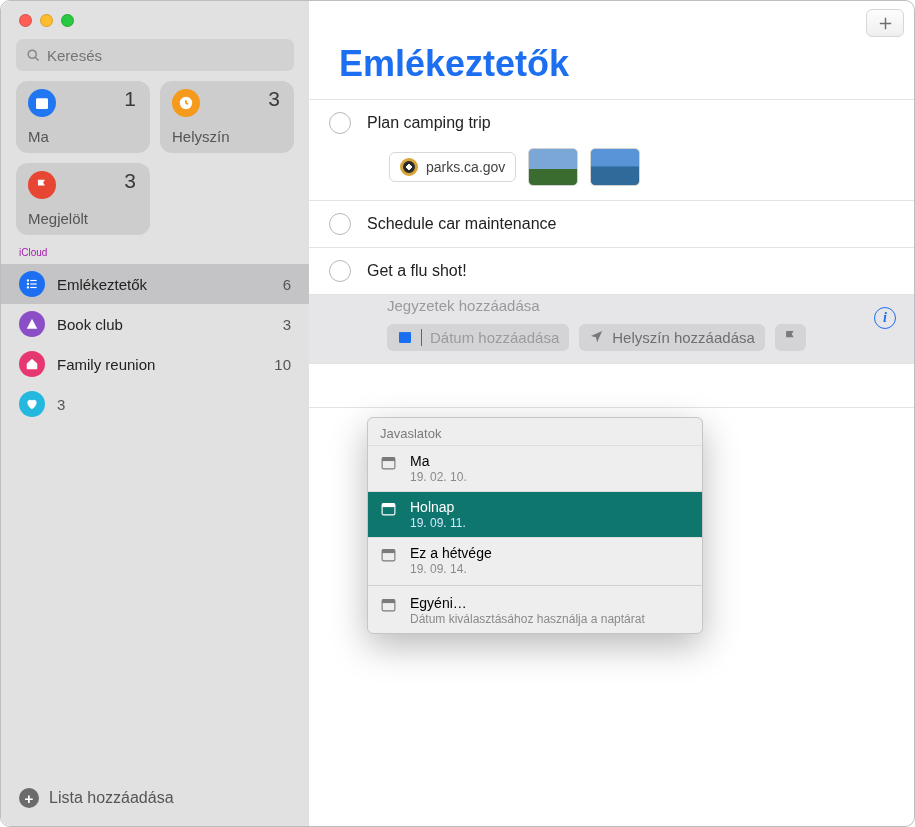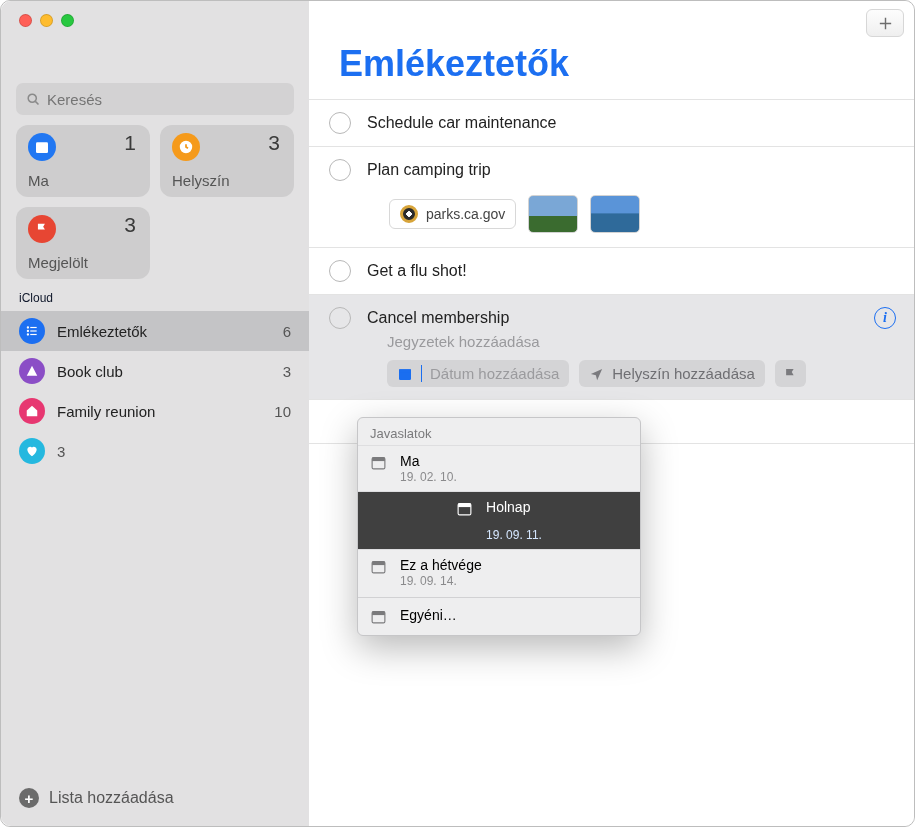--- a/index.html
+++ b/index.html
@@ -8,33 +8,33 @@
     width: 915px; height: 827px;
     background:#fff;
     border:1px solid #bdbdbd; border-radius:10px;
     display:flex; position:relative;
   }
   
   .sidebar { width: 308px; background:#e2e1e2; border-top-left-radius:10px; border-bottom-left-radius:10px; display:flex; flex-direction:column; }
   .titlebar { height:38px; display:flex; align-items:center; padding-left:18px; gap:8px;}
   .tl-btn { width:13px; height:13px; border-radius:50%; border:1px solid rgba(0,0,0,0.15);}
   .tl-red{background:#ff5f57;} .tl-yellow{background:#febc2e;} .tl-green{background:#28c840;}
-  .search-wrap{ padding:0 15px 10px 15px;margin-top:44px;}
+  .search-wrap{ padding:0 15px 10px 15px;}
   .search {
     height:32px; width:100%; background:#d3d2d3; border-radius:7px;
     display:flex; align-items:center; padding:0 10px; color:#8a8a8a; font-size:15px;
   }
   .search svg{margin-right:6px; flex-shrink:0;}
   .search input{border:none;background:transparent;outline:none;font-size:15px;color:#444;width:100%;}
   .tiles{ display:grid; grid-template-columns:1fr 1fr; gap:10px; padding:0 15px 12px 15px;}
   .tile{ background:#cecdce; border-radius:12px; height:72px; position:relative; padding:10px 12px 8px 12px;}
   .tile .badge{position:absolute; top:8px; left:12px; width:28px;height:28px;border-radius:50%; display:flex;align-items:center;justify-content:center;}
   .tile .count{ position:absolute; top:6px; right:14px; font-size:21px; font-weight:400; color:#3a3a3a;}
   .tile .label{ position:absolute; bottom:8px; left:12px; font-size:15px; color:#555;}
-  .section-header{ padding:0 25px 6px 18px; font-size:12px; color:#0f172a;}
+  .section-header{ padding:0 25px 6px 18px; font-size:10px; color:#a21caf;}
   .lists{ flex:1; overflow:auto;}
   .list-row{ height:40px; display:flex; align-items:center; padding:0 18px 0 18px; gap:12px;}
   .list-row.selected{ background:#c4c4c6;}
   .list-dot{ width:26px;height:26px;border-radius:50%; display:flex;align-items:center;justify-content:center; flex-shrink:0;}
   .list-name{ flex:1; font-size:15px; color:#222;}
   .list-count{ font-size:15px; color:#555;}
   .add-list{ padding:14px 18px 18px 18px; display:flex; align-items:center; gap:10px; font-size:16px; color:#555;}
   .add-list .plus{width:20px;height:20px;border-radius:50%;background:#6b6b6b;color:#fff;display:flex;align-items:center;justify-content:center;font-size:15px;font-weight:700;}
   
   .main{ flex:1; position:relative; display:flex; flex-direction:column; border-top-right-radius:10px; border-bottom-right-radius:10px; background:#fff;}
@@ -48,36 +48,36 @@
   .item-title{ font-size:16px; color:#222; flex:1;}
   .attach{ display:flex; gap:12px; padding:2px 0 14px 60px; align-items:center;}
   .chip{ border:1px solid #d8d8d8; border-radius:6px; padding:5px 10px; font-size:14px; color:#444; display:flex; align-items:center; gap:8px; background:#fff;}
   .fav{width:18px;height:18px;border-radius:50%;background:radial-gradient(circle,#fff 30%,#2a2a2a 31%);border:3px solid #d7a43a; box-sizing:border-box;}
   .thumb{ width:50px;height:38px;border-radius:5px; background:linear-gradient(#5b9bd5 45%, #3c7a2f 46%); border:1px solid #d3d3d3;}
   .item.editing{ background:#e6e6e8; padding-bottom:12px; position:relative;}
   .item.editing .item-row{ padding-bottom:2px;}
   .notes-ph{ font-size:15px; color:#9a9a9d; padding:2px 0 10px 58px;}
   .info-btn{position:absolute; right:18px; top:12px; width:22px;height:22px;border:1.6px solid #1c6ff1;border-radius:50%; color:#1c6ff1; font-size:14px; font-weight:600; display:flex;align-items:center;justify-content:center; font-style:italic; font-family:Georgia,serif;}
   .chips-row{ display:flex; gap:10px; padding-left:58px;}
-  .pill{ background:#d4d4d6; border-radius:6px; padding:5px 10px; font-size:15px; color:#6f6f73; display:flex; align-items:flex-end; gap:8px;}
+  .pill{ background:#d4d4d6; border-radius:6px; padding:5px 10px; font-size:15px; color:#6f6f73; display:flex; align-items:flex-start; gap:8px;}
   .pill svg{flex-shrink:0;}
   .pill.iconly{ padding:5px 8px;}
   .pill .caret{display:inline-block;width:1px;height:17px;background:#1a6ef0;vertical-align:middle;animation:blink 1s steps(1) infinite;}
   @keyframes blink{50%{opacity:0}}
   
   .popover{
-    position:absolute; left:356px; top:416px; width:284px;
+    position:absolute; left:366px; top:416px; width:336px;
     background:#eeeeef; border:1px solid #c6c6c8; border-radius:6px;
     box-shadow:0 12px 36px rgba(0,0,0,0.28);
   }
   .pop-h{ font-size:13px; color:#7a7a7c; padding:8px 12px 4px 12px;}
   .pop-item{ display:flex; gap:10px; padding:6px 12px; align-items:flex-start; border-top:1px solid #dedee0;}
   .pop-item:first-of-type{border-top:none;}
-  .pop-item.sel{ background:#404040; color:#fff;justify-content:center;}
-  .pop-item.sel .sub{color:#d5e7ff;margin-top:12px;}
+  .pop-item.sel{ background:#0f766e; color:#fff;}
+  .pop-item.sel .sub{color:#d5e7ff;}
   .pop-item .ci{ width:20px; padding-top:2px; color:#7a7a7c;}
   .pop-item.sel .ci{color:#fff;}
   .pop-item .t{font-size:14px; line-height:18px;}
   .pop-item .sub{font-size:12px; color:#8a8a8c; line-height:15px;}
   .pop-sep{ height:1px; background:#d1d1d3; margin:2px 0;}
 </style>
 </head>
 <body>
 
 <div class="window">
@@ -189,52 +189,48 @@
           </svg>
       </div>
     </div>
     <div class="main-title">Emlékeztetők</div>
 
     <div class="items">
 
       <div class="item">
         <div class="item-row">
           <div class="radio"></div>
-          <div class="item-title">Schedule car maintenance</div>
-        </div>
-      </div>
-
-      <div class="item">
-        <div class="item-row">
-          <div class="radio"></div>
           <div class="item-title">Plan camping trip</div>
         </div>
         <div class="attach">
           <div class="chip">
             <span class="fav"></span>
             <span>parks.ca.gov</span>
           </div>
           <div class="thumb" style="background:linear-gradient(#7aa7d6 55%, #3a6b2f 56%);"></div>
           <div class="thumb" style="background:linear-gradient(#5a94d8 48%, #2f6a9a 49%);"></div>
         </div>
       </div>
 
       <div class="item">
         <div class="item-row">
           <div class="radio"></div>
+          <div class="item-title">Schedule car maintenance</div>
+        </div>
+      </div>
+
+      <div class="item">
+        <div class="item-row">
+          <div class="radio"></div>
           <div class="item-title">Get a flu shot!</div>
         </div>
       </div>
 
       <div class="item editing">
         <div class="info-btn">i</div>
-        <div class="item-row">
-          <div class="radio"></div>
-          <div class="item-title">Cancel membership</div>
-        </div>
         <div class="notes-ph">Jegyzetek hozzáadása</div>
         <div class="chips-row">
           <div class="pill">
             <svg width="16" height="16" viewBox="0 0 24 24" fill="#1a6ef0">
                 <rect x="3" y="5" width="18" height="16" rx="2"></rect>
                 <rect x="3" y="5" width="18" height="5" fill="#1a6ef0"></rect>
               </svg>
             <span class="caret"></span>
               <span style="color:#9b9b9e">Dátum hozzáadása</span>
           </div>
@@ -294,17 +290,18 @@
         </div>
     </div>
     <div class="pop-sep"></div>
     <div class="pop-item" style="border-top:none">
       <div class="ci"><svg width="17" height="17" viewBox="0 0 24 24" fill="currentColor">
             <rect x="3" y="5" width="18" height="16" rx="2" fill="none" stroke="currentColor" stroke-width="1.6"></rect>
             <rect x="3" y="5" width="18" height="5"></rect>
           </svg></div>
       <div>
           <div class="t">Egyéni…</div>
+          <div class="sub">Dátum kiválasztásához használja a naptárat</div>
         </div>
     </div>
   </div>
 
 </div>
 
 </body></html>

